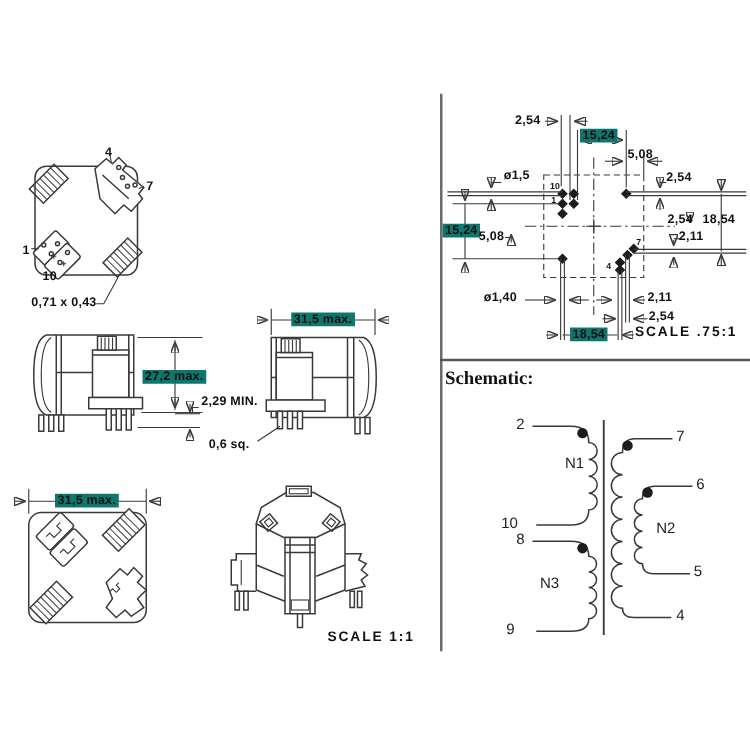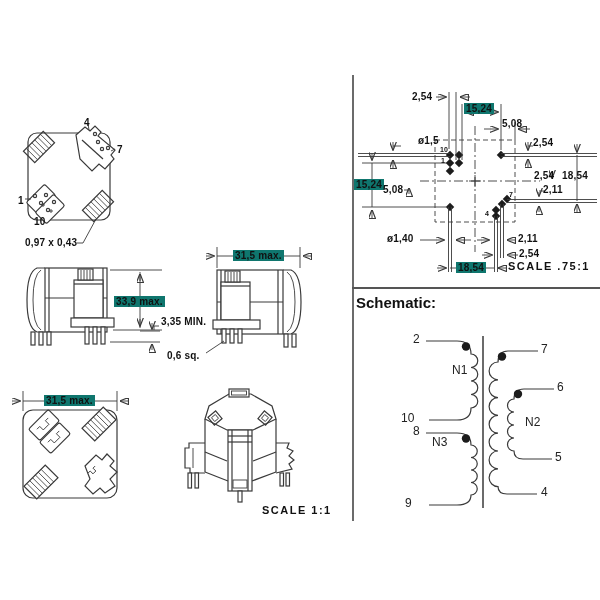--- a/index.html
+++ b/index.html
@@ -11,21 +11,21 @@
   svg .wfill{fill:#fff;}
   svg .dark{fill:#1c1c1c;stroke:none;}
   svg .dash{stroke-dasharray:5 3;stroke-width:0.9;}
   svg .cl{stroke-dasharray:9 3 2 3;stroke-width:0.9;}
   svg .hatch{stroke-width:0.8;}
   .lbl{position:absolute;font-weight:bold;font-size:10px;color:#111;white-space:nowrap;
        letter-spacing:0.2px;line-height:1.1;}
   .bg{background:#0f766e;padding:0 2px;}
   .tiny{font-size:7px;}
   .schpin{font-weight:normal;font-size:12px;color:#222;letter-spacing:0;}
-  .heading{font-size:15px;letter-spacing:0;color:#111;}
+  .heading{font-size:15px;letter-spacing:0;color:#111;font-family:Liberation Serif, serif;}
   .scale{font-size:11px;letter-spacing:1.5px;}
   .vborder{position:absolute;left:352px;top:75px;width:1.5px;height:446px;background:#6b6b6b;}
   .hborder{position:absolute;left:352px;top:287px;width:248px;height:2px;background:#555;}
 </style>
 </head>
 <body>
 
 <div id="canvas">
 
 <svg width="600" height="600" viewBox="0 0 600 600">
@@ -313,41 +313,41 @@
 
 
 <div class="vborder"></div>
 <div class="hborder"></div>
 
 
 <span class="lbl" style="left:84px;top:117px">4</span>
 <span class="lbl" style="left:117px;top:144px">7</span>
 <span class="lbl" style="left:18px;top:195px">1</span>
 <span class="lbl" style="left:34px;top:216px">10</span>
-<span class="lbl" style="left:25px;top:237px">0,97 x 0,43</span>
-
-
-<span class="lbl bg" style="left:114px;top:296px">33,9 max.</span>
-<span class="lbl" style="left:161px;top:316px">3,35 MIN.</span>
+<span class="lbl" style="left:25px;top:237px">0,71 x 0,43</span>
+
+
+<span class="lbl bg" style="left:114px;top:296px">27,2 max.</span>
+<span class="lbl" style="left:161px;top:316px">2,29 MIN.</span>
 
 
 <span class="lbl bg" style="left:233px;top:250px">31,5 max.</span>
 <span class="lbl" style="left:167px;top:350px">0,6 sq.</span>
 
 
 <span class="lbl bg" style="left:44px;top:395px">31,5 max.</span>
 
 
 <span class="lbl scale" style="left:262px;top:504px">SCALE 1:1</span>
 
 
 <span class="lbl" style="left:412px;top:91px">2,54</span>
 <span class="lbl bg" style="left:464px;top:103px">15,24</span>
 <span class="lbl" style="left:502px;top:118px">5,08</span>
-<span class="lbl" style="left:418px;top:135px">ø1,5</span>
+<span class="lbl" style="left:403px;top:135px">ø1,5</span>
 <span class="lbl" style="left:533px;top:137px">2,54</span>
 <span class="lbl bg" style="left:354px;top:179px">15,24</span>
 <span class="lbl" style="left:383px;top:184px">5,08</span>
 <span class="lbl" style="left:534px;top:170px">2,54</span>
 <span class="lbl" style="left:562px;top:170px">18,54</span>
 <span class="lbl" style="left:543px;top:184px">2,11</span>
 <span class="lbl" style="left:387px;top:233px">ø1,40</span>
 <span class="lbl" style="left:518px;top:233px">2,11</span>
 <span class="lbl" style="left:519px;top:248px">2,54</span>
 <span class="lbl bg" style="left:456px;top:262px">18,54</span>
@@ -357,20 +357,20 @@
 <span class="lbl tiny" style="left:509px;top:191px">7</span>
 <span class="lbl tiny" style="left:485px;top:210px">4</span>
 
 
 <span class="lbl heading" style="left:356px;top:295px">Schematic:</span>
 <span class="lbl schpin" style="left:413px;top:333px">2</span>
 <span class="lbl schpin" style="left:401px;top:412px">10</span>
 <span class="lbl schpin" style="left:452px;top:364px">N1</span>
 <span class="lbl schpin" style="left:413px;top:425px">8</span>
 <span class="lbl schpin" style="left:405px;top:497px">9</span>
-<span class="lbl schpin" style="left:432px;top:436px">N3</span>
+<span class="lbl schpin" style="left:432px;top:460px">N3</span>
 <span class="lbl schpin" style="left:541px;top:343px">7</span>
 <span class="lbl schpin" style="left:541px;top:486px">4</span>
 <span class="lbl schpin" style="left:557px;top:381px">6</span>
 <span class="lbl schpin" style="left:555px;top:451px">5</span>
 <span class="lbl schpin" style="left:525px;top:416px">N2</span>
 
 </div>
 
 </body></html>

